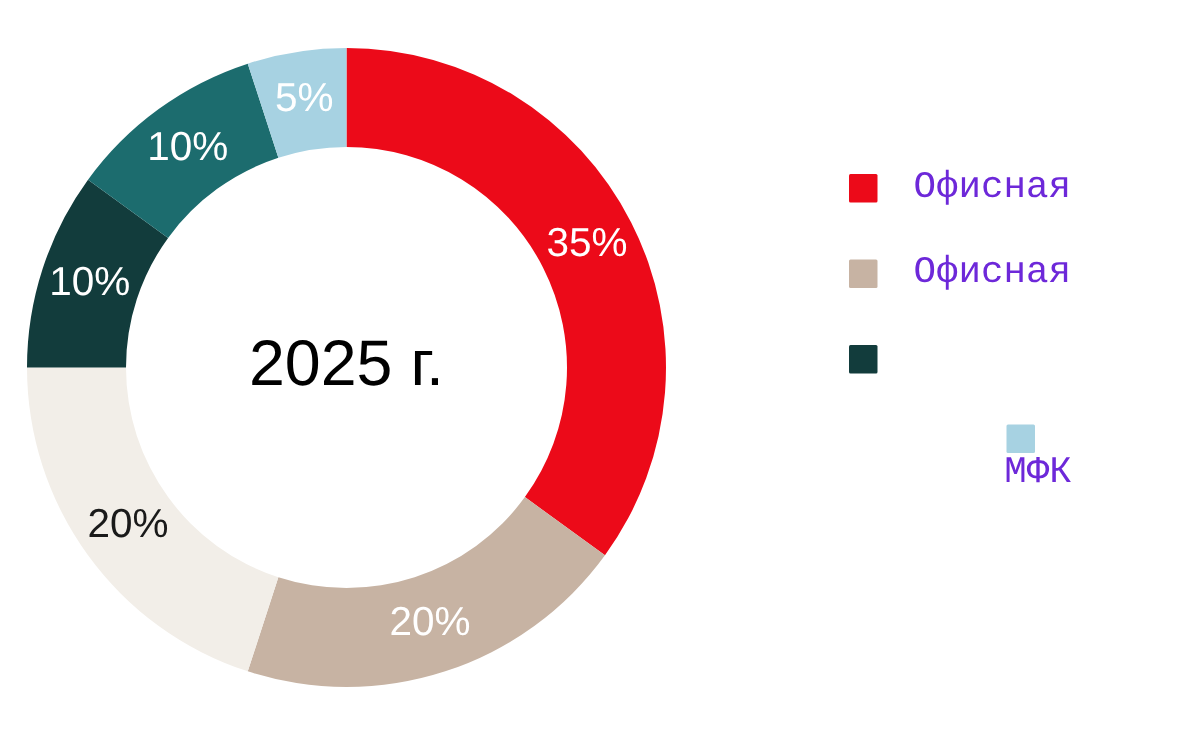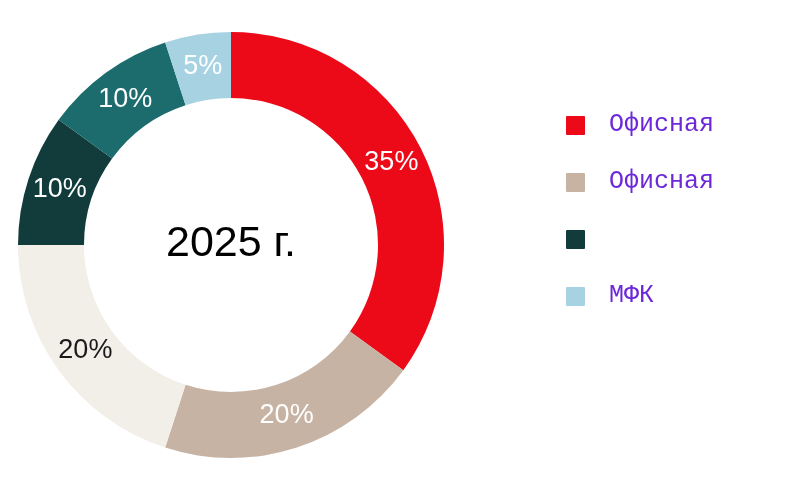--- a/index.html
+++ b/index.html
@@ -60,20 +60,21 @@
   }
 
   .legend-item {
     display: flex;
     align-items: center;
     height: 26px;
     margin-bottom: 31px;
   }
   .legend-item:last-child {
     margin-bottom: 0;
+    flex-direction: column;
   }
 
   .legend-swatch {
     width: 19px;
     height: 19px;
     flex: 0 0 19px;
     border-radius: 1px;
   }
 
   .legend-label {

